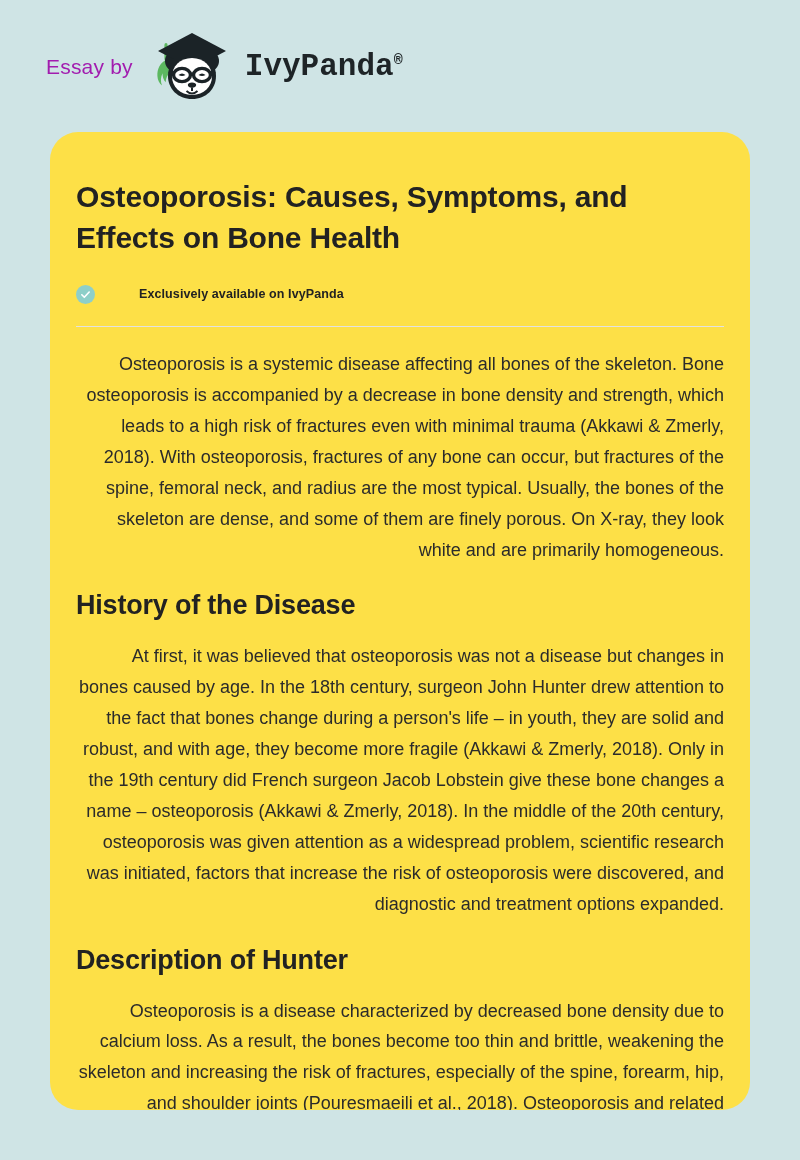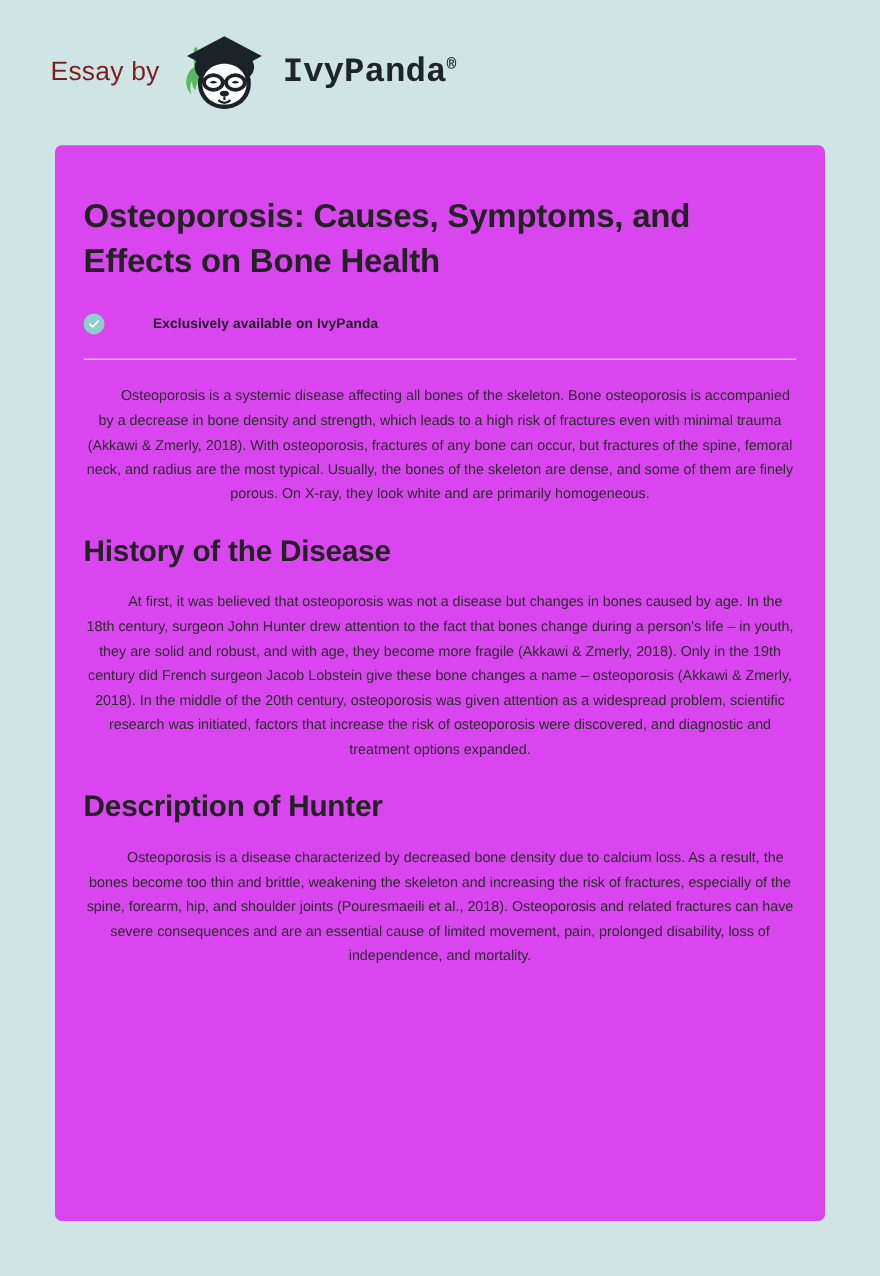--- a/index.html
+++ b/index.html
@@ -22,22 +22,22 @@
     align-items: center;
     padding-left: 46px;
     box-sizing: border-box;
   }
   .brand-lockup {
     display: flex;
     align-items: center;
     gap: 10px;
   }
   .essay-by {
-    font-size: 24px;
-    color: #7f1d1d;
+    font-size: 21px;
+    color: #a21caf;
     letter-spacing: .2px;
     line-height: 1;
     white-space: nowrap;
   }
   .logo-mark {
     width: 96px;
     height: 82px;
     display: block;
     flex: none;
   }
@@ -55,22 +55,22 @@
     font-size: 15px;
     vertical-align: super;
     line-height: 0;
   }
 
   
   .paper {
     position: relative;
     width: 700px;
     margin: 0 auto;
-    background: #d946ef;
-    border-radius: 6px;
+    background: #fde047;
+    border-radius: 28px;
     box-sizing: border-box;
     padding: 44px 26px 40px 26px;
     height: 978px;
     overflow: hidden;
   }
   .paper-inner {
     padding: 0 0 0 0;
   }
 
   .doc-title {
@@ -119,26 +119,26 @@
     font-size: 27px;
     font-weight: bold;
     color: #222222;
     margin: 0 0 18px 0;
     line-height: 1.25;
     letter-spacing: -0.2px;
   }
   .section + .section { margin-top: 24px; }
 
   p.body-text {
-    font-size: 13px;
+    font-size: 18px;
     line-height: 1.72;
     color: #2b2b2b;
     margin: 0;
     text-indent: 28px;
-    text-align: center;
+    text-align: right;
   }
 </style>
 </head>
 <body>
 
 <header class="site-header">
   <div class="brand-lockup">
     <span class="essay-by">Essay by</span>
 
     <span class="logo-mark-wrap">

